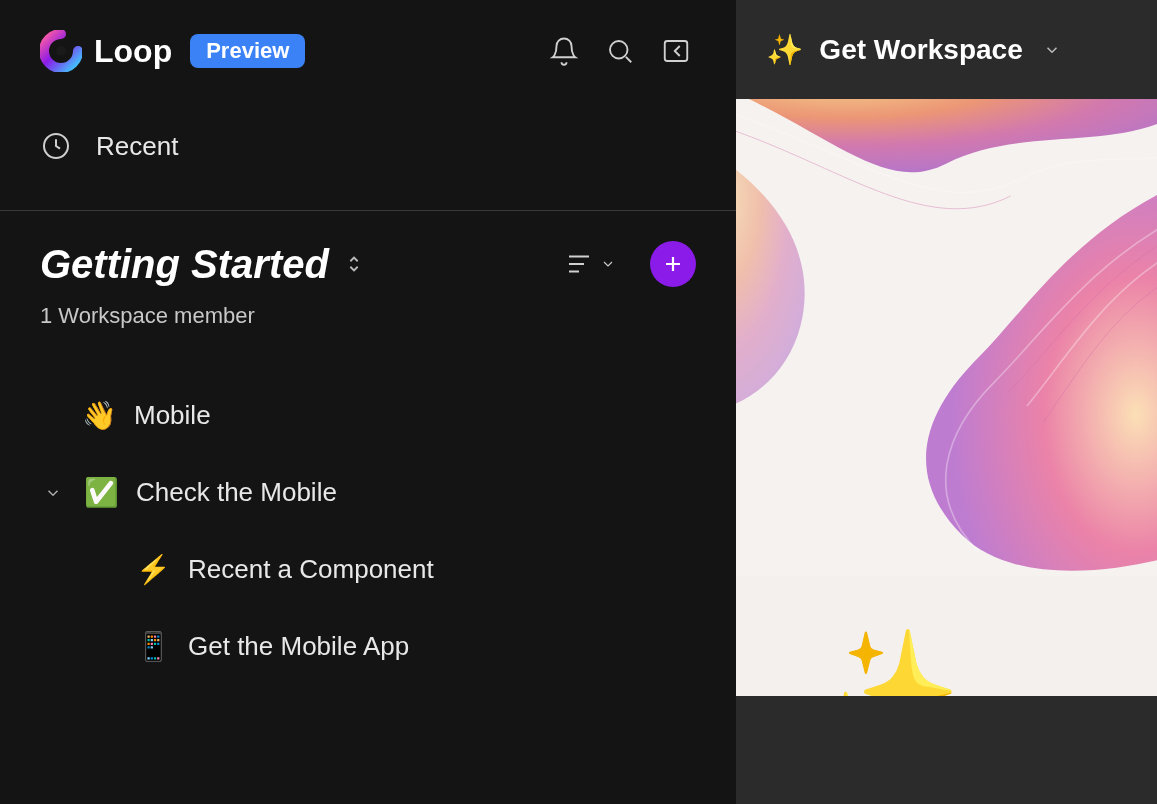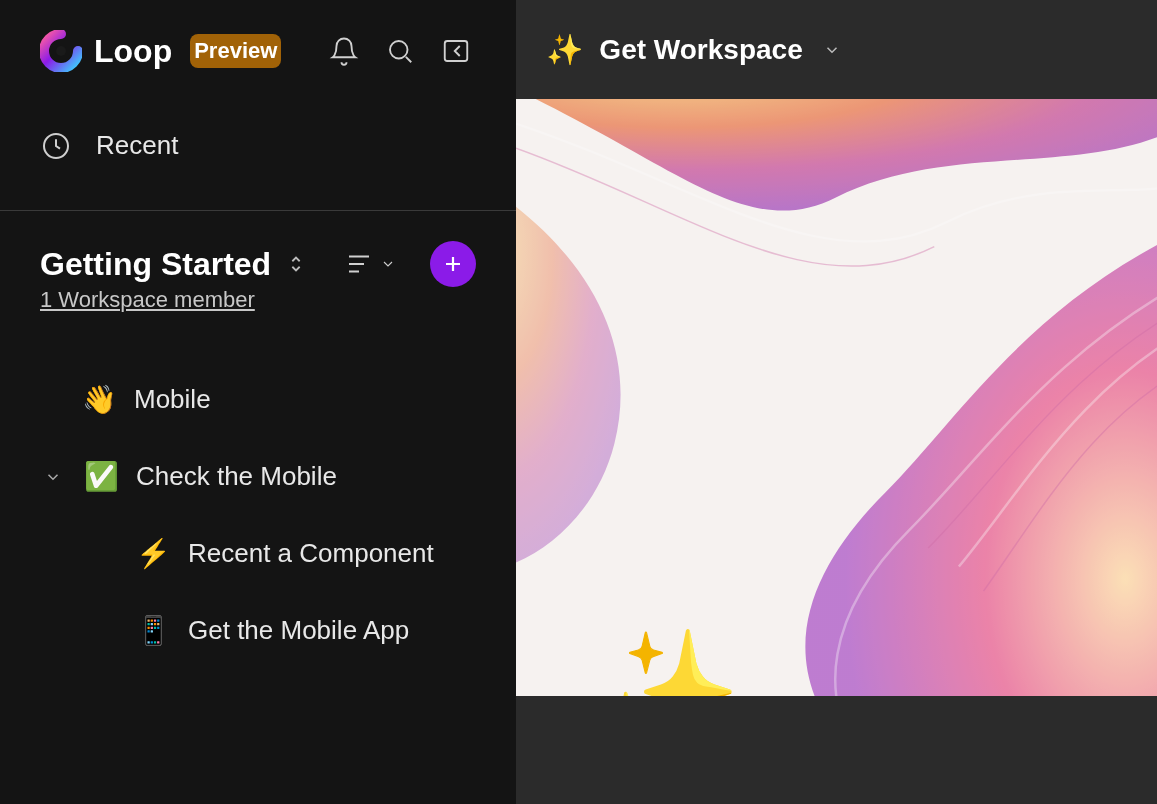--- a/index.html
+++ b/index.html
@@ -6,21 +6,21 @@
     body {
       font-family: 'Segoe UI', -apple-system, BlinkMacSystemFont, sans-serif;
       background: #1a1a1a;
       color: #ffffff;
       width: 1157px;
       height: 804px;
       overflow: hidden;
       display: flex;
     }
     .sidebar {
-      width: 516px;
+      width: 736px;
       height: 100%;
       background: #141414;
       display: flex;
       flex-direction: column;
     }
     .content-panel {
       flex: 1;
       background: #2b2b2b;
       display: flex;
       flex-direction: column;
@@ -42,65 +42,67 @@
       height: 42px;
       position: relative;
     }
     .logo-mark svg { width: 100%; height: 100%; }
     .app-name {
       font-size: 32px;
       font-weight: 700;
       color: #fff;
     }
     .preview-badge {
-      background: #a16207;
+      background: #3b82f6;
       color: #fff;
       font-size: 22px;
       font-weight: 600;
-      padding: 4px 4px;
+      padding: 4px 16px;
       border-radius: 8px;
       margin-left: 6px;
     }
     .top-spacer { flex: 1; }
     .icon-btn {
       width: 40px;
       height: 40px;
       display: flex;
       align-items: center;
       justify-content: center;
       cursor: pointer;
       color: #d0d0d0;
     }
     .icon-btn svg { width: 30px; height: 30px; stroke: currentColor; fill: none; stroke-width: 1.5; }
     .nav-section {
       padding: 20px 40px 30px 40px;
     }
     .nav-item {
       display: flex;
+      align-items: center;
       gap: 24px;
       padding: 18px 0;
       cursor: pointer;
       color: #e8e8e8;
       font-size: 26px;
     }
     .nav-item svg { width: 32px; height: 32px; stroke: #cfcfcf; fill: none; stroke-width: 1.5; }
     .divider { height: 1px; background: #3a3a3a; }
     .workspace-section {
       padding: 30px 40px 0 40px;
       flex: 1;
     }
     .ws-header {
       display: flex;
       align-items: center;
       gap: 14px;
     }
     .ws-title {
-      font-size: 32px;
+      font-size: 40px;
       font-weight: 700;
       color: #fff;
+      font-style: italic;
     }
     .ws-chevron {
       width: 22px;
       height: 22px;
       color: #bbb;
     }
     .ws-spacer { flex: 1; }
     .sort-btn {
       display: flex;
       align-items: center;
@@ -115,24 +117,23 @@
       height: 46px;
       border-radius: 50%;
       background: #8b1be8;
       display: flex;
       align-items: center;
       justify-content: center;
       cursor: pointer;
     }
     .add-btn svg { width: 24px; height: 24px; stroke: #fff; stroke-width: 2.2; }
     .ws-sub {
-      margin-top: 0;
+      margin-top: 16px;
       color: #c8c8c8;
       font-size: 22px;
-      text-decoration: underline;
     }
     .page-tree {
       margin-top: 50px;
       display: flex;
       flex-direction: column;
       gap: 4px;
     }
     .page-item {
       display: flex;
       align-items: center;

